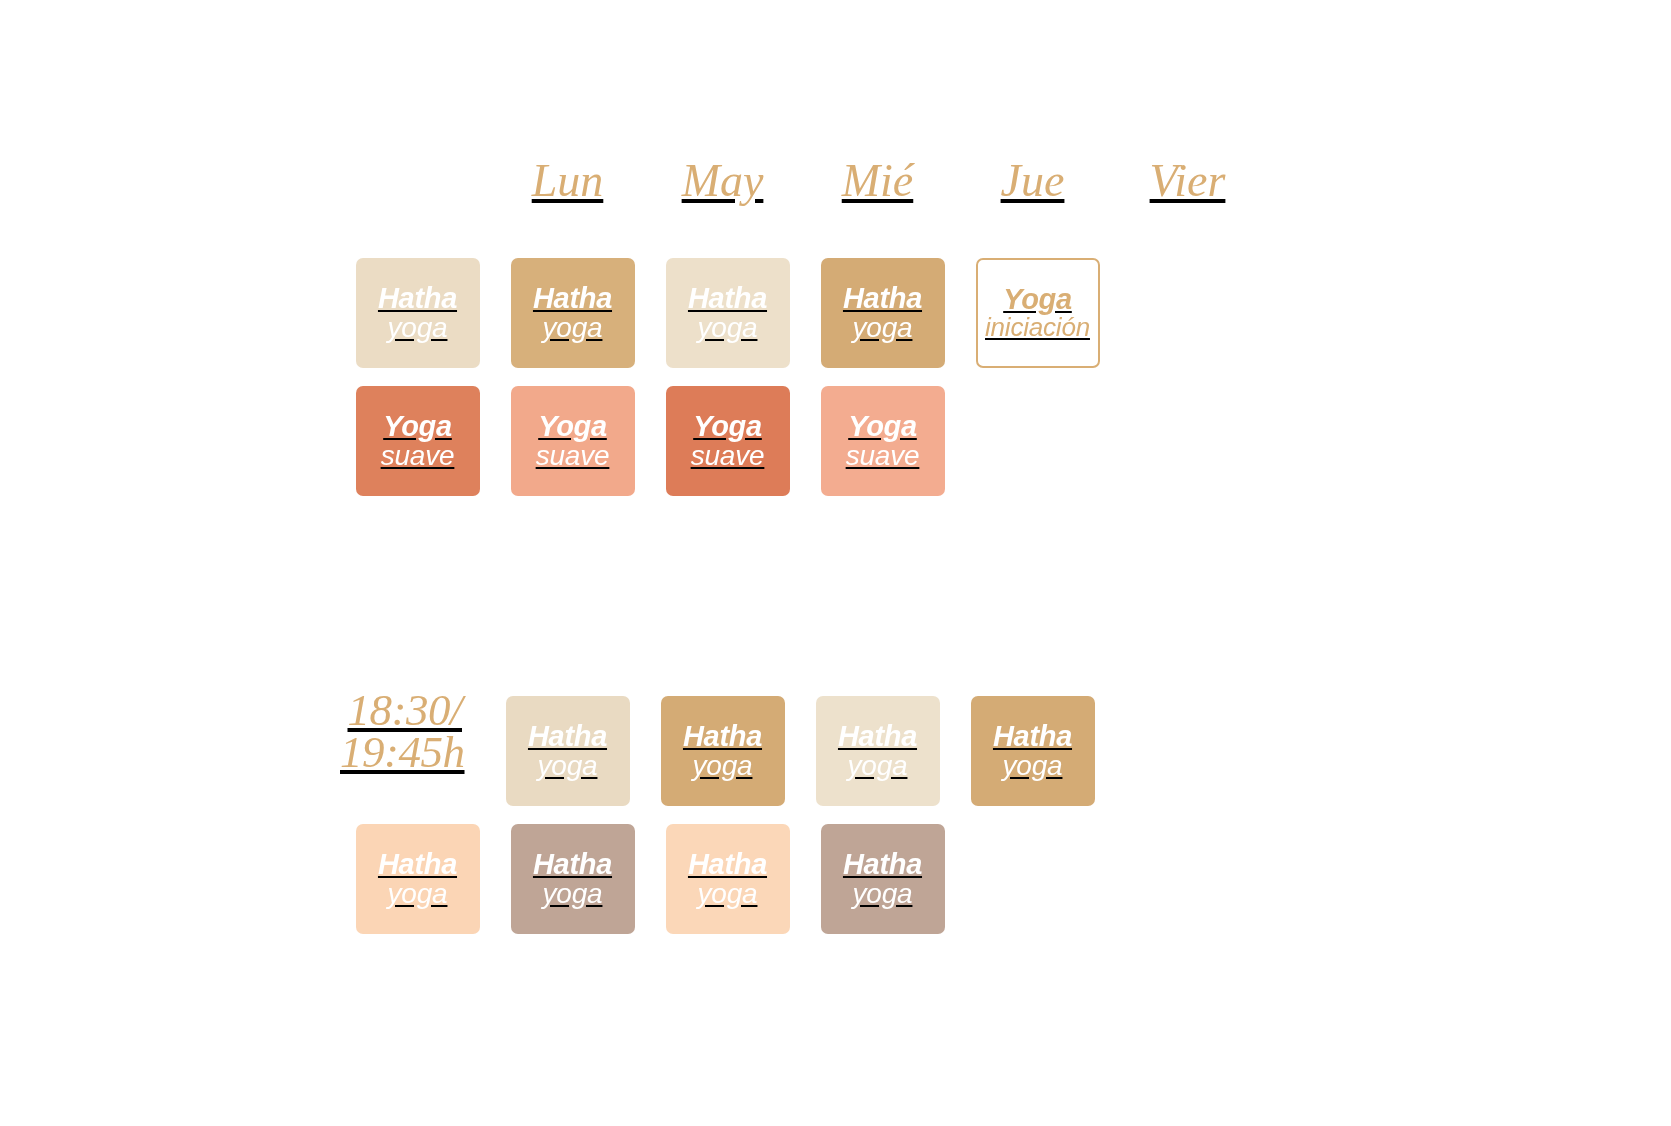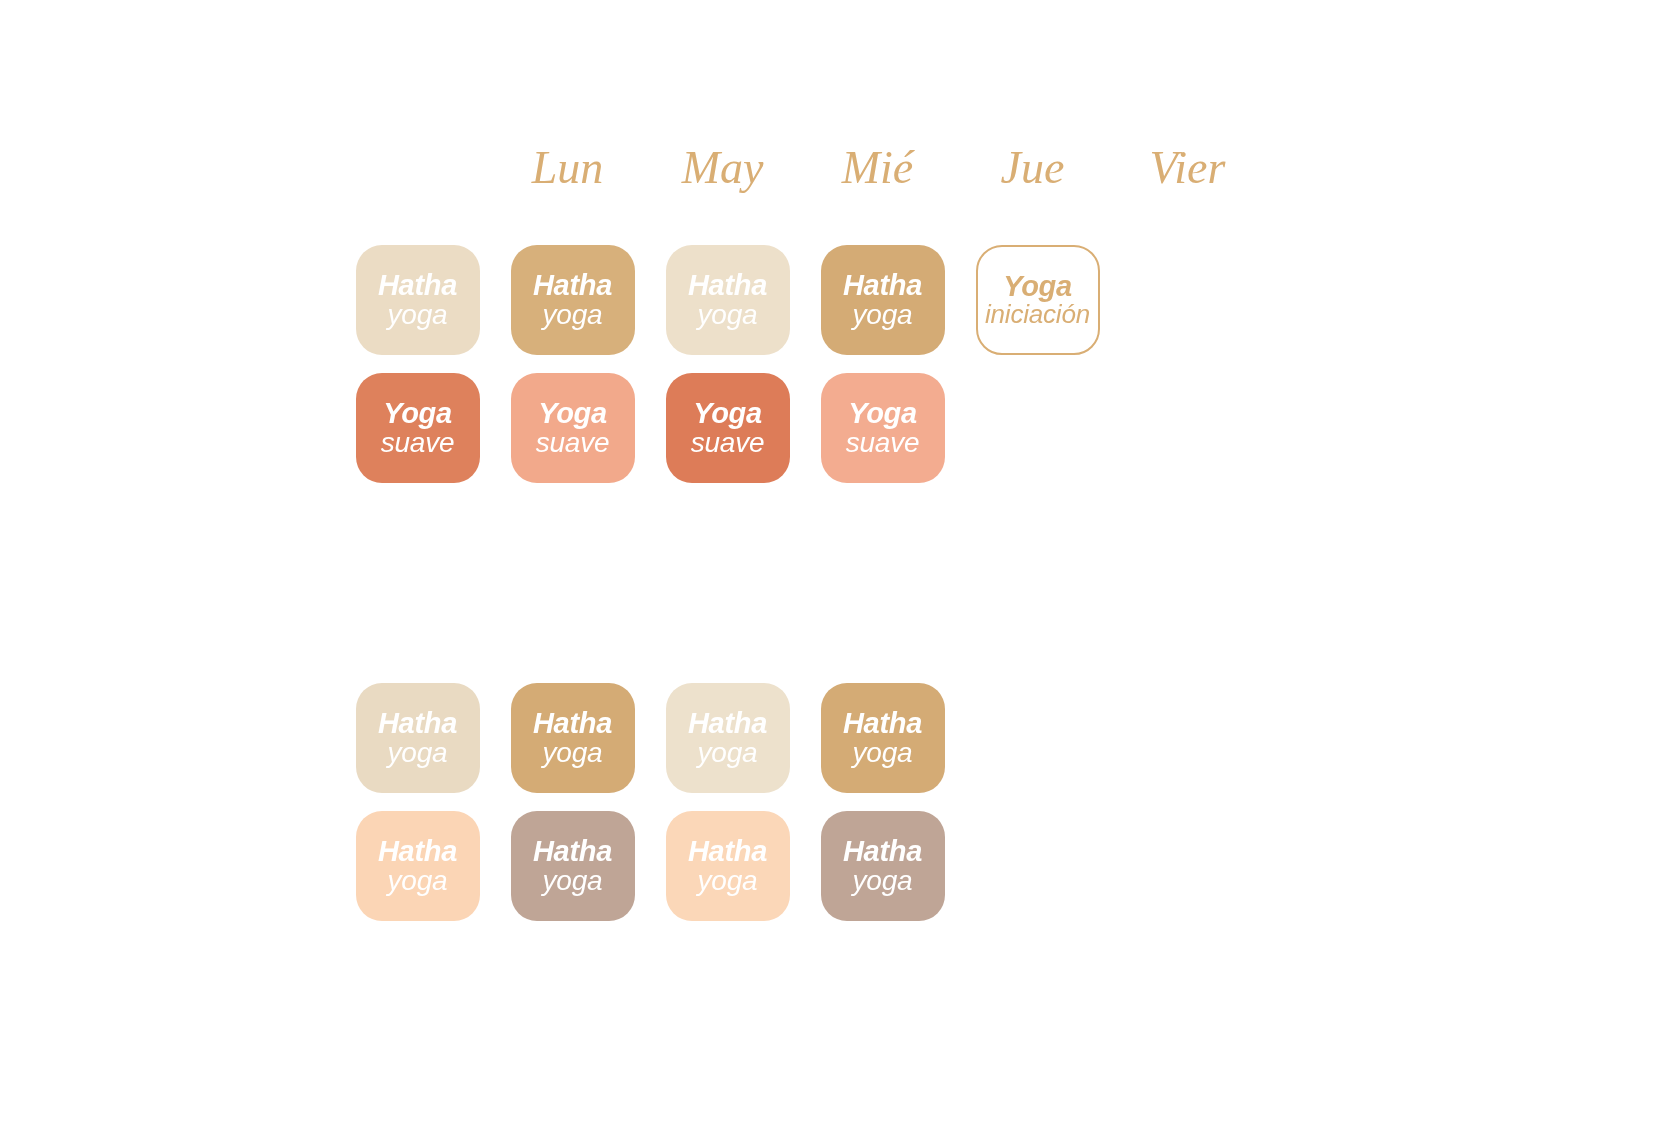--- a/index.html
+++ b/index.html
@@ -20,21 +20,22 @@
     left: 0;
     top: 0;
     width: 1671px;
     height: 1126px;
   }
 
   
   .grid {
     position: absolute;
     left: 340px;
-    top: 120px;
+    top: 133px;
+    text-decoration: underline;
   }
 
   .row {
     display: flex;
     align-items: center;
   }
 
   
   .time-cell {
     width: 150px;
@@ -72,21 +73,21 @@
     font-style: italic;
     font-size: 46px;
     line-height: 1;
     white-space: nowrap;
   }
 
   
   .card {
     width: 124px;
     height: 110px;
-    border-radius: 26px;
+    border-radius: 7px;
     display: flex;
     flex-direction: column;
     justify-content: center;
     align-items: center;
     box-sizing: border-box;
     margin-top: 40px;
   }
   .card .l1 {
     font-family: "Liberation Sans Narrow", "Liberation Sans", sans-serif;
     font-style: italic;
@@ -211,20 +212,24 @@
         <div class="slot empty"></div>
       </div>
 
     </div>
 
     <div class="block-gap"></div>
 
     <div class="class-rows">
 
       <div class="row class-row">
+        <div class="time-cell">
+          <span class="t1">18:30/</span>
+          <span class="t2">19:45h</span>
+        </div>
         <div class="slot">
           <div class="card" style="background: rgb(233, 218, 194);">
             <span class="l1">Hatha</span>
             <span class="l2">yoga</span>
           </div>
         </div>
         <div class="slot">
           <div class="card" style="background: rgb(212, 171, 117);">
             <span class="l1">Hatha</span>
             <span class="l2">yoga</span>

